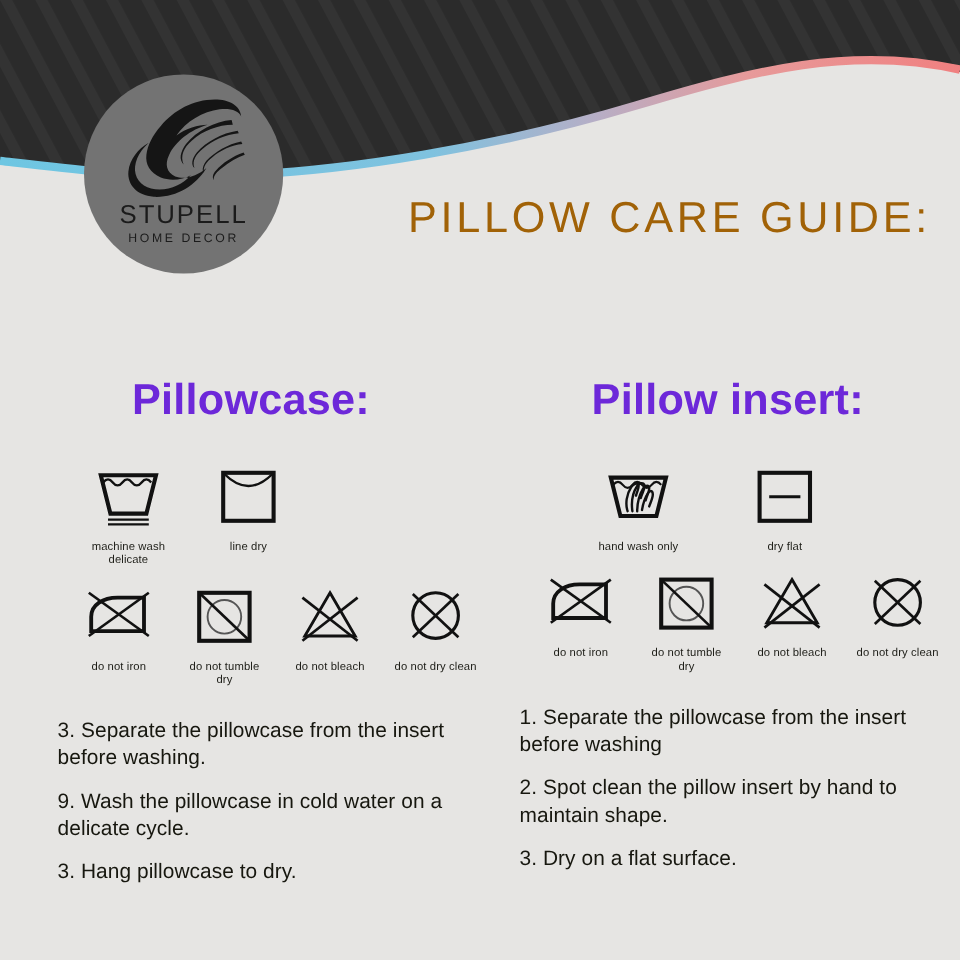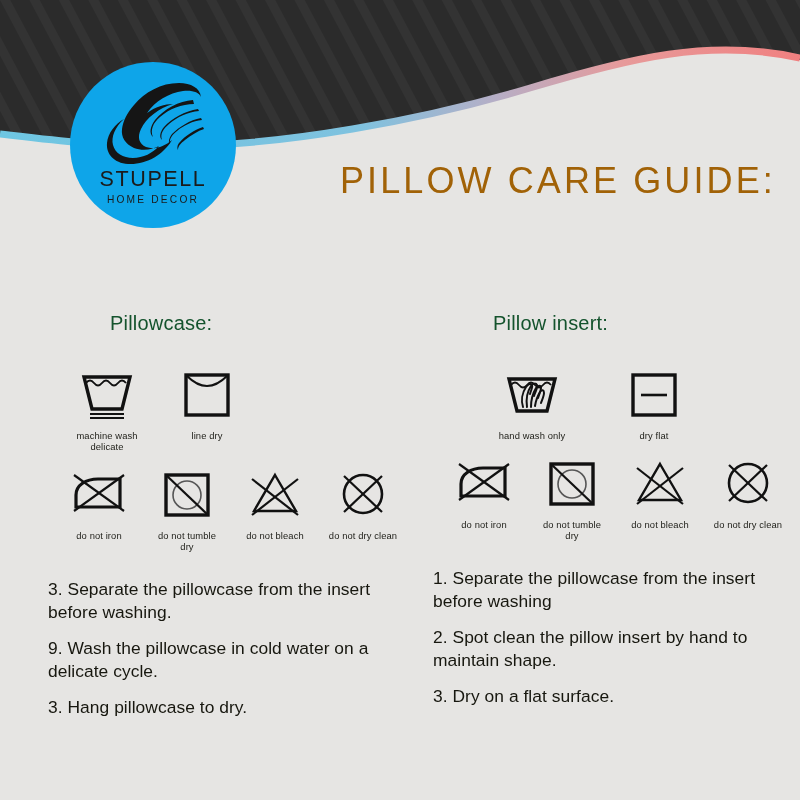--- a/index.html
+++ b/index.html
@@ -30,21 +30,21 @@
   #header-band svg { display: block; }
 
   
   #logo-badge {
     position: absolute;
     left: 70px;
     top: 62px;
     width: 166px;
     height: 166px;
     border-radius: 50%;
-    background: #0ea5e9;
+    background: #737373;
     z-index: 5;
     display: flex;
     flex-direction: column;
     align-items: center;
     justify-content: flex-start;
   }
   #logo-mark {
     width: 104px;
     height: 86px;
     margin-top: 18px;
@@ -80,23 +80,23 @@
 
   
   .column {
     position: absolute;
     top: 312px;
   }
   #column-pillowcase { left: 40px; width: 360px; }
   #column-insert     { left: 425px; width: 360px; }
 
   .column-heading {
-    font-size: 20px;
-    color: #14532d;
-    font-weight: 400;
+    font-size: 36px;
+    color: #6d28d9;
+    font-weight: 700;
     letter-spacing: 0.2px;
     margin: 0 0 30px 0;
     white-space: nowrap;
   }
   #column-pillowcase .column-heading { padding-left: 70px; }
   #column-insert .column-heading     { padding-left: 68px; }
 
   
   .symbol-row {
     display: flex;

